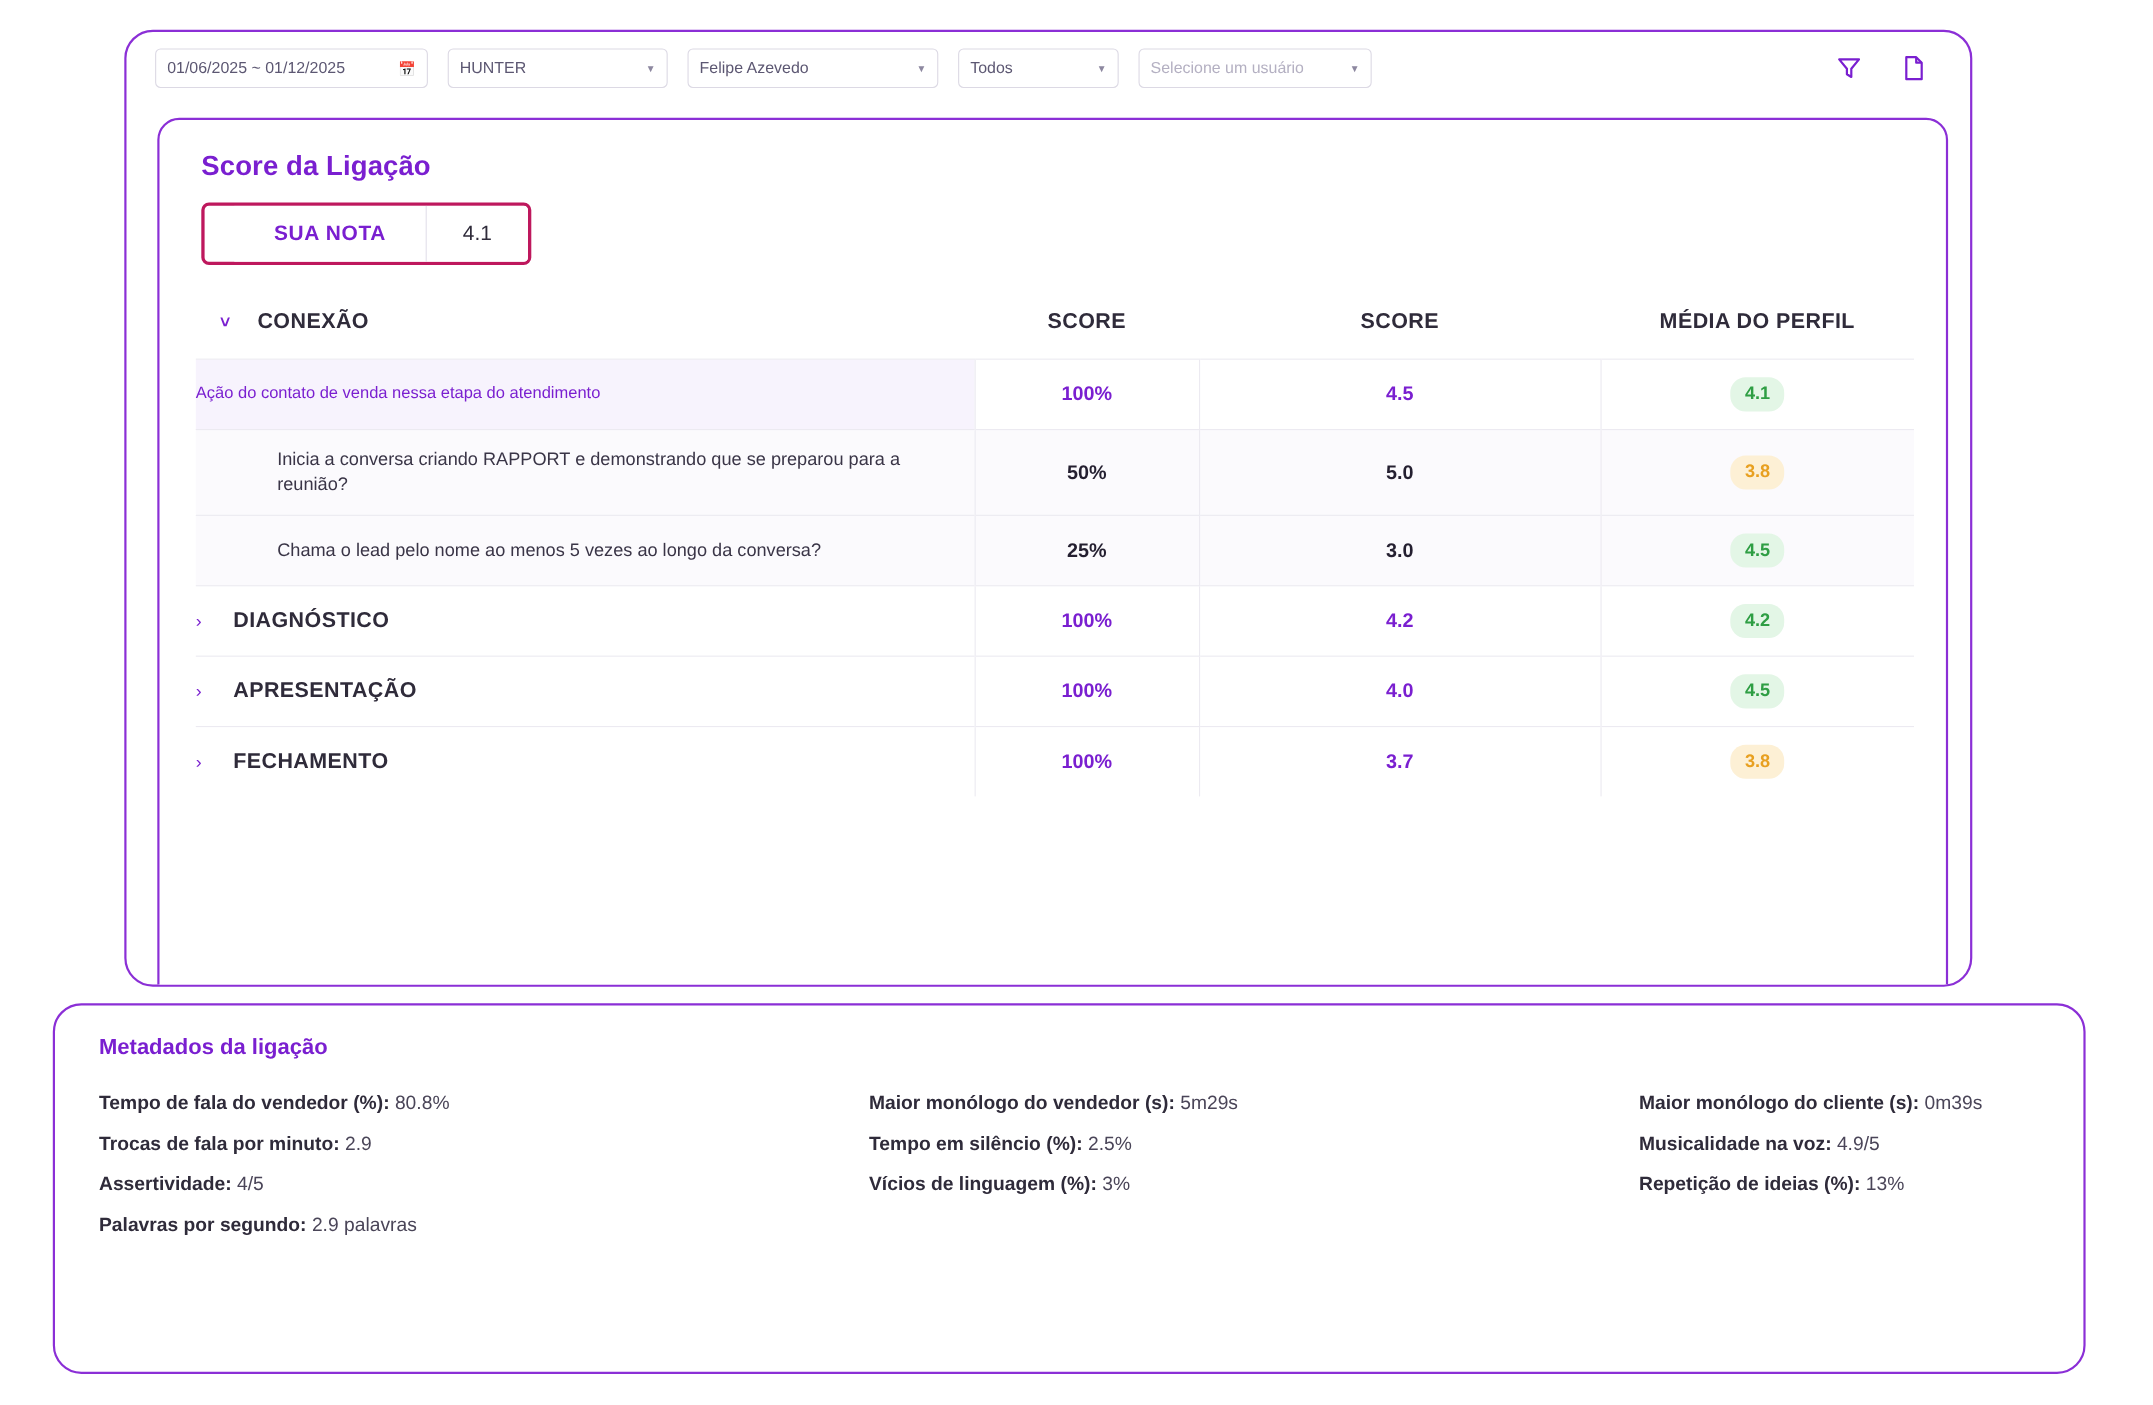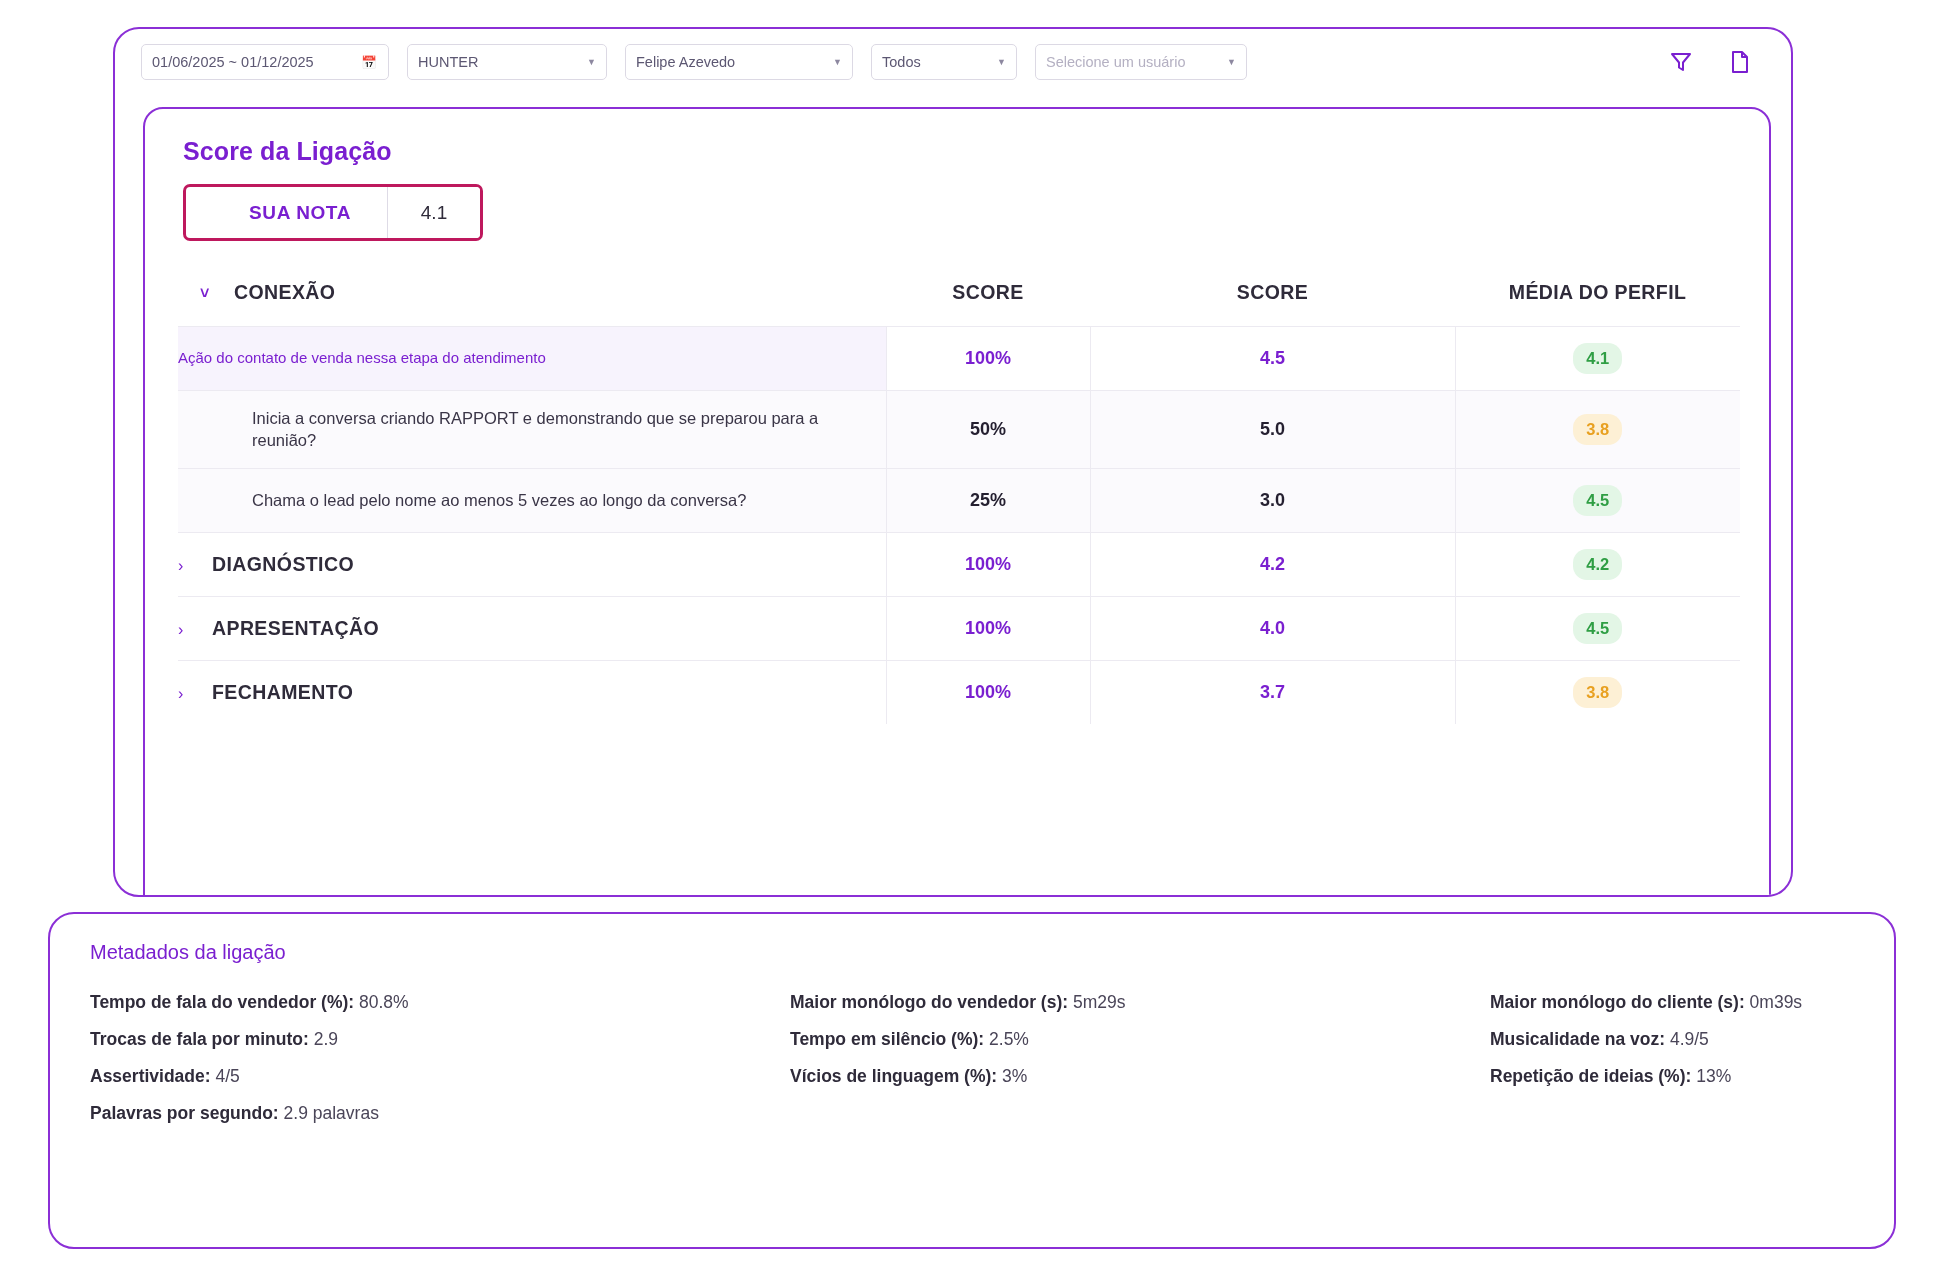--- a/index.html
+++ b/index.html
@@ -222,21 +222,21 @@
     border: 2px solid #8b2fd6;
     border-radius: 26px;
     background: #ffffff;
     z-index: 5;
   }
   .meta-title {
     position: absolute;
     left: 40px;
     top: 27px;
     font-size: 20px;
-    font-weight: normal;
+    font-weight: bold;
     color: #7a1fd0;
   }
   .meta-grid {
     position: absolute;
     left: 40px;
     top: 78px;
     right: 30px;
     display: grid;
     grid-template-columns: 700px 700px auto;
     row-gap: 16px;

